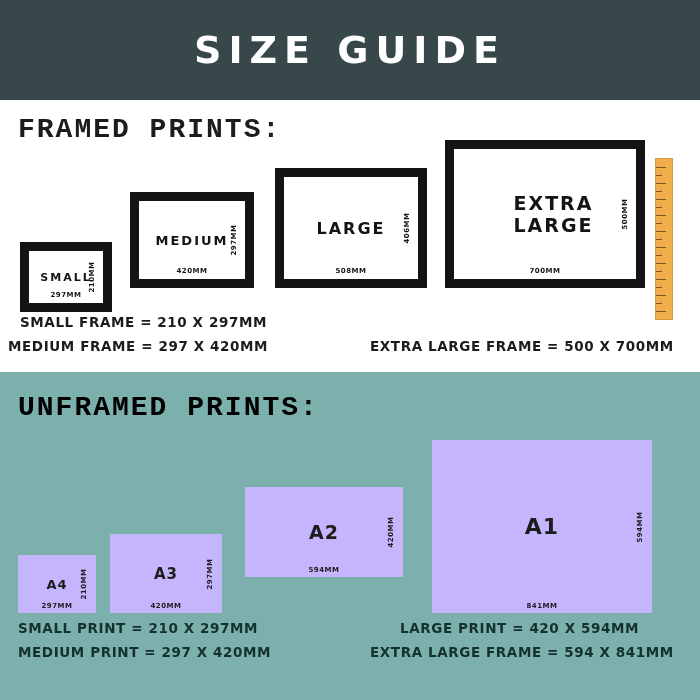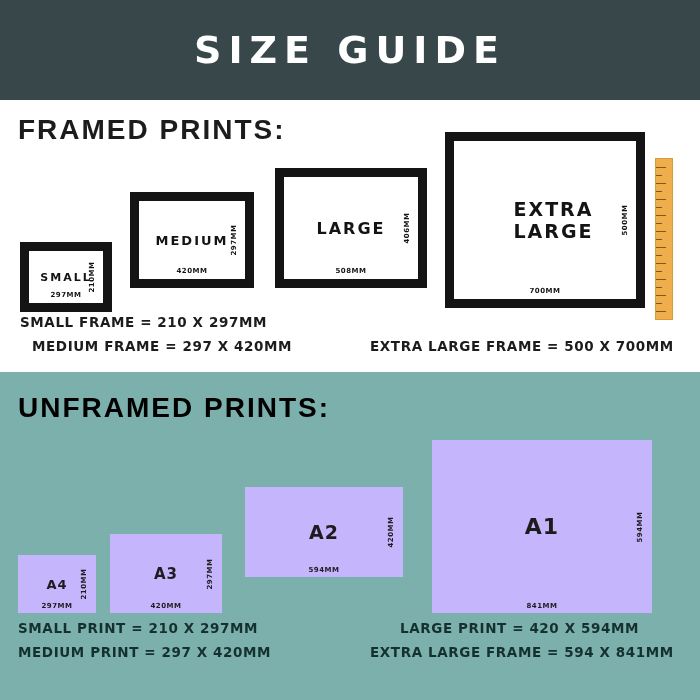--- a/index.html
+++ b/index.html
@@ -44,21 +44,21 @@
   .framed-section {
     position: absolute;
     left: 0;
     top: 100px;
     width: 700px;
     height: 272px;
     background: #ffffff;
   }
   .section-title {
     position: absolute;
-    font-family: Liberation Sans, sans-serif;
+    font-family: Liberation Mono, monospace;
     font-weight: bold;
     letter-spacing: 2px;
   }
   .framed-title {
     left: 18px;
     top: 14px;
     font-size: 28px;
     color: #1c1c1c;
   }
 
@@ -112,21 +112,21 @@
     white-space: nowrap;
   }
 
   
   #frame-small  { left: 20px;  top: 88px; width: 92px;  height: 70px; margin-top: 24px; }
   #frame-small .frame-label  { font-size: 11px; }
   #frame-medium { left: 130px; top: 62px; width: 124px; height: 96px; }
   #frame-medium .frame-label { font-size: 13px; }
   #frame-large  { left: 275px; top: 38px; width: 152px; height: 120px; }
   #frame-large .frame-label  { font-size: 16px; }
-  #frame-xlarge { left: 445px; top: 2px; width: 200px; height: 176px; padding-left: 17px; }
+  #frame-xlarge { left: 445px; top: 10px; width: 200px; height: 148px; padding-left: 17px; }
   #frame-xlarge .frame-label { font-size: 19px; }
 
   
   .ruler {
     position: absolute;
     left: 655px;
     top: 28px;
     width: 18px;
     height: 162px;
     background: #f0ad4b;
@@ -144,21 +144,21 @@
   .caption {
     position: absolute;
     font-family: "DejaVu Sans", sans-serif;
     font-weight: bold;
     font-size: 13.5px;
     color: #1c1c1c;
     letter-spacing: 0.6px;
     white-space: nowrap;
   }
   #cap-fr-1 { left: 20px;  top: 214px; }
-  #cap-fr-2 { left: 32px;  top: 238px; }
+  #cap-fr-2 { left: 8px;  top: 238px; }
   #cap-fr-3 { left: 400px; top: 214px; }
   #cap-fr-4 { left: 370px; top: 238px; }
 
   
   .unframed-section {
     position: absolute;
     left: 0;
     top: 372px;
     width: 700px;
     height: 328px;

